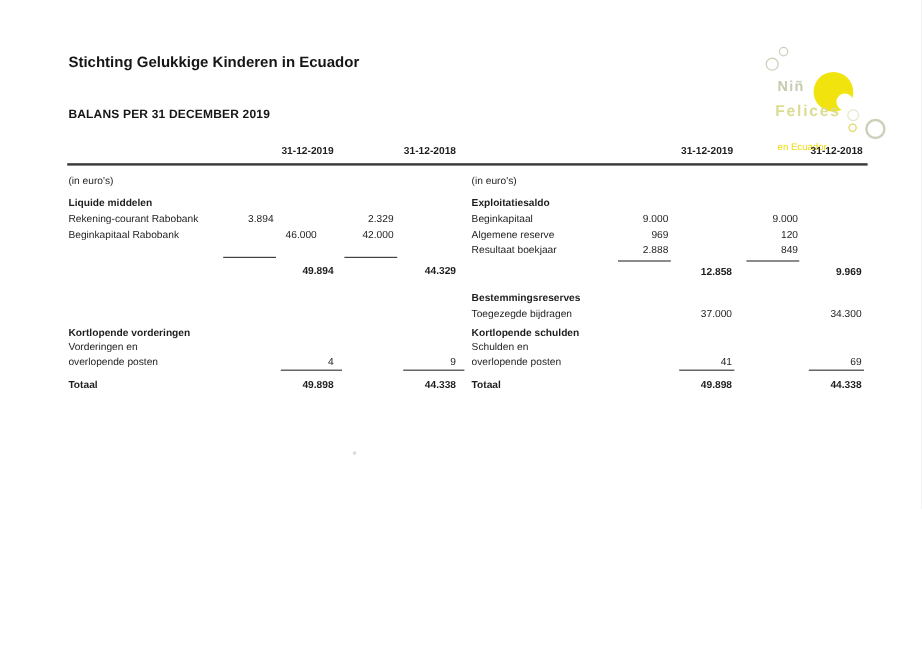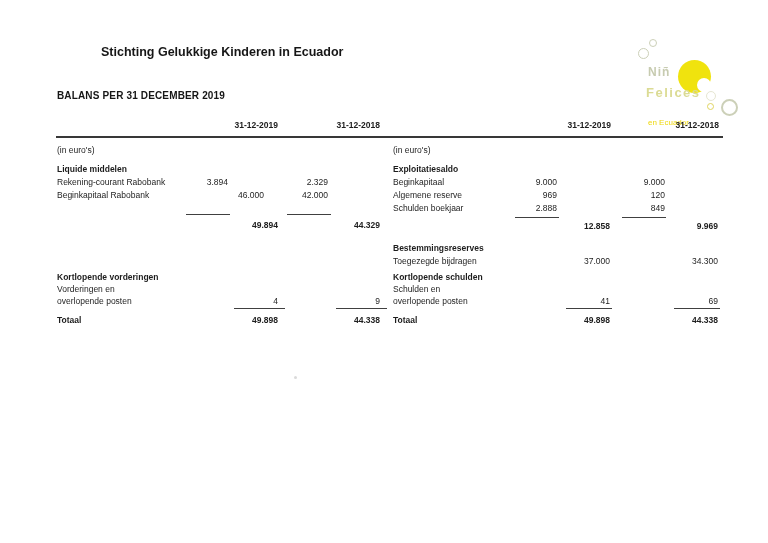--- a/index.html
+++ b/index.html
@@ -30,21 +30,21 @@
   .logo-word1 .knockout { position:static; color:#ffffff; }
   .logo-word2 { left:10px; top:47px; font-size:13px; font-weight:bold; letter-spacing:1.5px; color:#dbdb94; }
   .logo-word3 { left:12px; top:66px; font-size:8px; font-weight:400; color:#eed80e;margin-top:14px; }
   .speck { position:absolute; left:294px; top:376px; width:3px; height:3px; border-radius:50%; background:#dadada; }
 </style>
 </head>
 <body>
 
 <div class="page">
 
-  <div class="title-line" style="top:45px;margin-left:44px;">Stichting Gelukkige Kinderen in Ecuador</div>
+  <div class="title-line" style="top:45px;">Stichting Gelukkige Kinderen in Ecuador</div>
   <div class="report-title">BALANS PER 31 DECEMBER 2019</div>
 
   <div class="logo">
     <span class="ring ring-a"></span>
     <span class="ring ring-b"></span>
     <span class="sun"></span>
     <span class="notch"></span>
     <span class="logo-word1"><span>Niñ</span><span class="knockout">os</span></span>
     <span class="ring ring-e"></span>
     <span class="logo-word2">Felices</span>
@@ -92,21 +92,21 @@
   <div class="t b" style="left:393px; top:164px;">Exploitatiesaldo</div>
 
   <div class="t" style="left:393px; top:177px;">Beginkapitaal</div>
   <div class="t num" style="left:477px; top:177px;">9.000</div>
   <div class="t num" style="left:585px; top:177px;">9.000</div>
 
   <div class="t" style="left:393px; top:190px;">Algemene reserve</div>
   <div class="t num" style="left:477px; top:190px;">969</div>
   <div class="t num" style="left:585px; top:190px;">120</div>
 
-  <div class="t" style="left:393px; top:203px;">Schulden boekjaar</div>
+  <div class="t" style="left:393px; top:203px;">Resultaat boekjaar</div>
   <div class="t num" style="left:477px; top:203px;">2.888</div>
   <div class="t num" style="left:585px; top:203px;">849</div>
 
   <div class="rule" style="left:515px; top:217px; width:44px;"></div>
   <div class="rule" style="left:622px; top:217px; width:44px;"></div>
   <div class="t b num" style="left:530px; top:221px;">12.858</div>
   <div class="t b num" style="left:638px; top:221px;">9.969</div>
 
   <div class="t b" style="left:393px; top:243px;">Bestemmingsreserves</div>
   <div class="t" style="left:393px; top:256px;text-align:center;">Toegezegde bijdragen</div>

